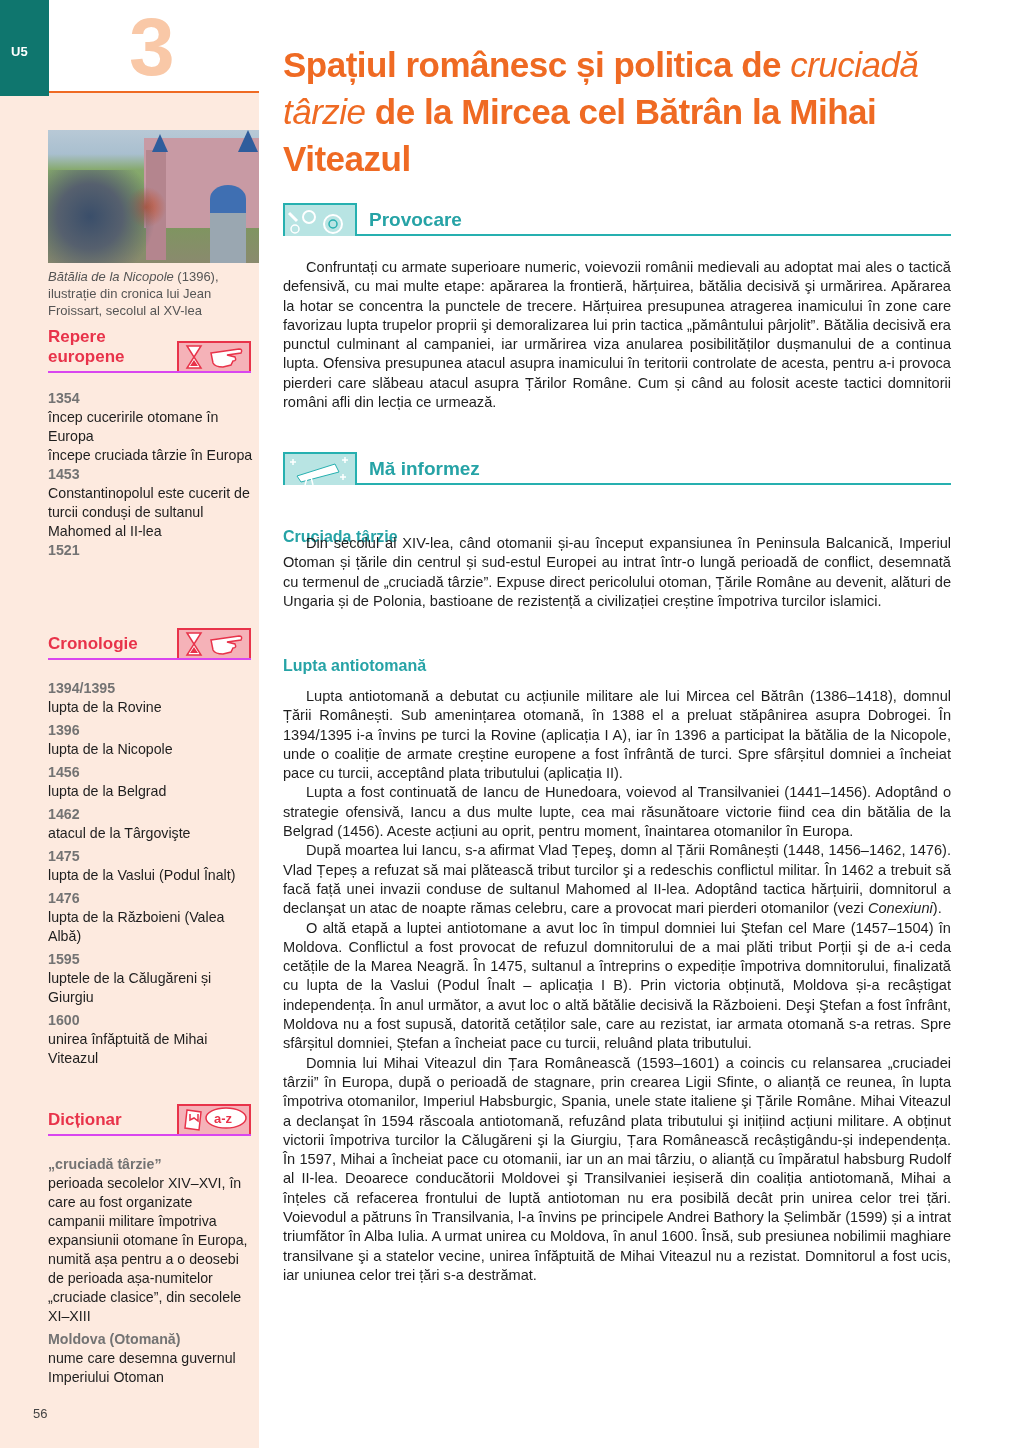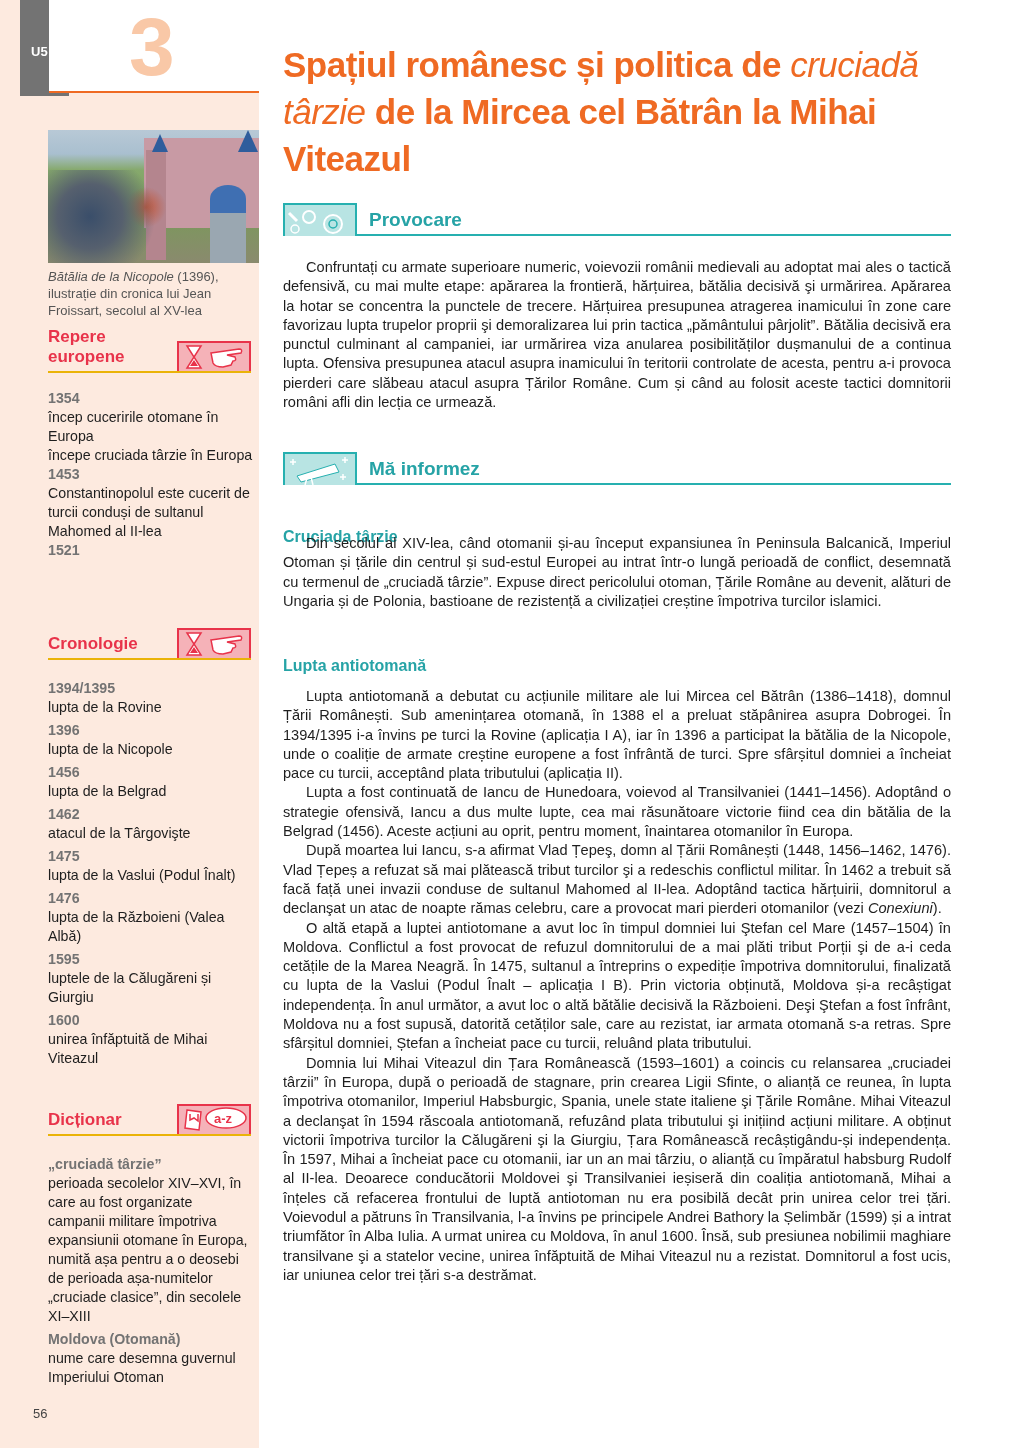--- a/index.html
+++ b/index.html
@@ -1,37 +1,37 @@
 <!DOCTYPE html>
 <html><head>
 <meta charset="utf-8">
 <style>
   * { box-sizing: border-box; margin: 0; padding: 0; }
   html, body { width: 1024px; height: 1448px; background: #ffffff; overflow: hidden; }
   body { position: relative; font-family: "Liberation Sans", sans-serif; color: #1e1e1e; }
 
   .sidebar { position: absolute; left: 0; top: 0; width: 259px; height: 1448px; background: #fdeadf; }
-  .unit-tab { position: absolute; left: 0; top: 0; width: 49px; height: 96px; background: #737373; margin-left: 20px; }
+  .unit-tab { position: absolute; left: 0; top: 0; width: 49px; height: 96px; background: #0f766e; }
   .unit-tab span { position: absolute; left: 11px; top: 44px; color: #fff; font-weight: bold; font-size: 13px; }
   .lesson-head { position: absolute; left: 49px; top: 0; width: 210px; height: 93px; background: #fff; border-bottom: 2px solid #ef6a23; }
   .lesson-num { position: absolute; left: 80px; top: 2px; font-size: 82px; font-weight: bold; color: #f9c8a7; line-height: 90px; }
 
   .illustration { position: absolute; left: 48px; top: 130px; width: 211px; height: 133px; overflow: hidden; background: linear-gradient(180deg, #b8c9d6 0%, #a9bfcf 18%, #86a96d 30%, #7a9a5a 60%, #8a8a6e 100%); }
   .illustration .castle { position: absolute; right: 0; top: 8px; width: 115px; height: 90px; background: #c89aa4; }
   .illustration .tower1 { position: absolute; left: 98px; top: 20px; width: 20px; height: 110px; background: #b4858e; }
   .illustration .tower2 { position: absolute; left: 162px; top: 70px; width: 36px; height: 63px; background: #9aa7b1; border-radius: 14px 14px 0 0; }
   .illustration .dome { position: absolute; left: 162px; top: 55px; width: 36px; height: 28px; background: #3f6fb2; border-radius: 50% 50% 0 0; }
   .illustration .fighters { position: absolute; left: 0; top: 40px; width: 140px; height: 93px; background: radial-gradient(circle at 30% 50%, #3a4e6a 0%, #56606e 30%, rgba(0,0,0,0) 60%), radial-gradient(circle at 70% 40%, #c0573b 0%, rgba(0,0,0,0) 18%); }
   .illustration .roof1 { position: absolute; left: 104px; top: 4px; width: 0; height: 0; border-left: 8px solid transparent; border-right: 8px solid transparent; border-bottom: 18px solid #2f5d9c; }
   .illustration .roof2 { position: absolute; left: 190px; top: 0; width: 0; height: 0; border-left: 10px solid transparent; border-right: 10px solid transparent; border-bottom: 22px solid #2f5d9c; }
 
   .caption { position: absolute; left: 48px; top: 268px; width: 205px; font-size: 13px; line-height: 17px; color: #555; }
   .caption i { font-style: italic; }
 
-  .side-block-head { position: absolute; left: 48px; width: 203px; border-bottom: 2px solid #eab308; }
+  .side-block-head { position: absolute; left: 48px; width: 203px; border-bottom: 2px solid #d946ef; }
   .side-block-head .title { color: #e8334a; font-weight: bold; font-size: 17px; line-height: 20px; }
   .side-icon { position: absolute; right: 0; bottom: 0; width: 74px; height: 30px; background: #f5b2b8; border: 2px solid #e8334a; border-bottom: none; }
 
   .side-list { position: absolute; left: 48px; width: 205px; font-size: 14.2px; line-height: 19px; color: #1e1e1e; }
   .side-list .year { color: #737373; font-weight: bold; }
   .side-list .gap { margin-top: 4px; }
 
   .page-num { position: absolute; left: 33px; top: 1406px; font-size: 13px; color: #444; }
   .lesson-title { position: absolute; left: 283px; top: 41px; width: 660px; font-size: 35px; line-height: 47px; font-weight: bold; color: #ef6a23; letter-spacing: -0.5px; }
   .lesson-title i { font-weight: normal; font-style: italic; }

